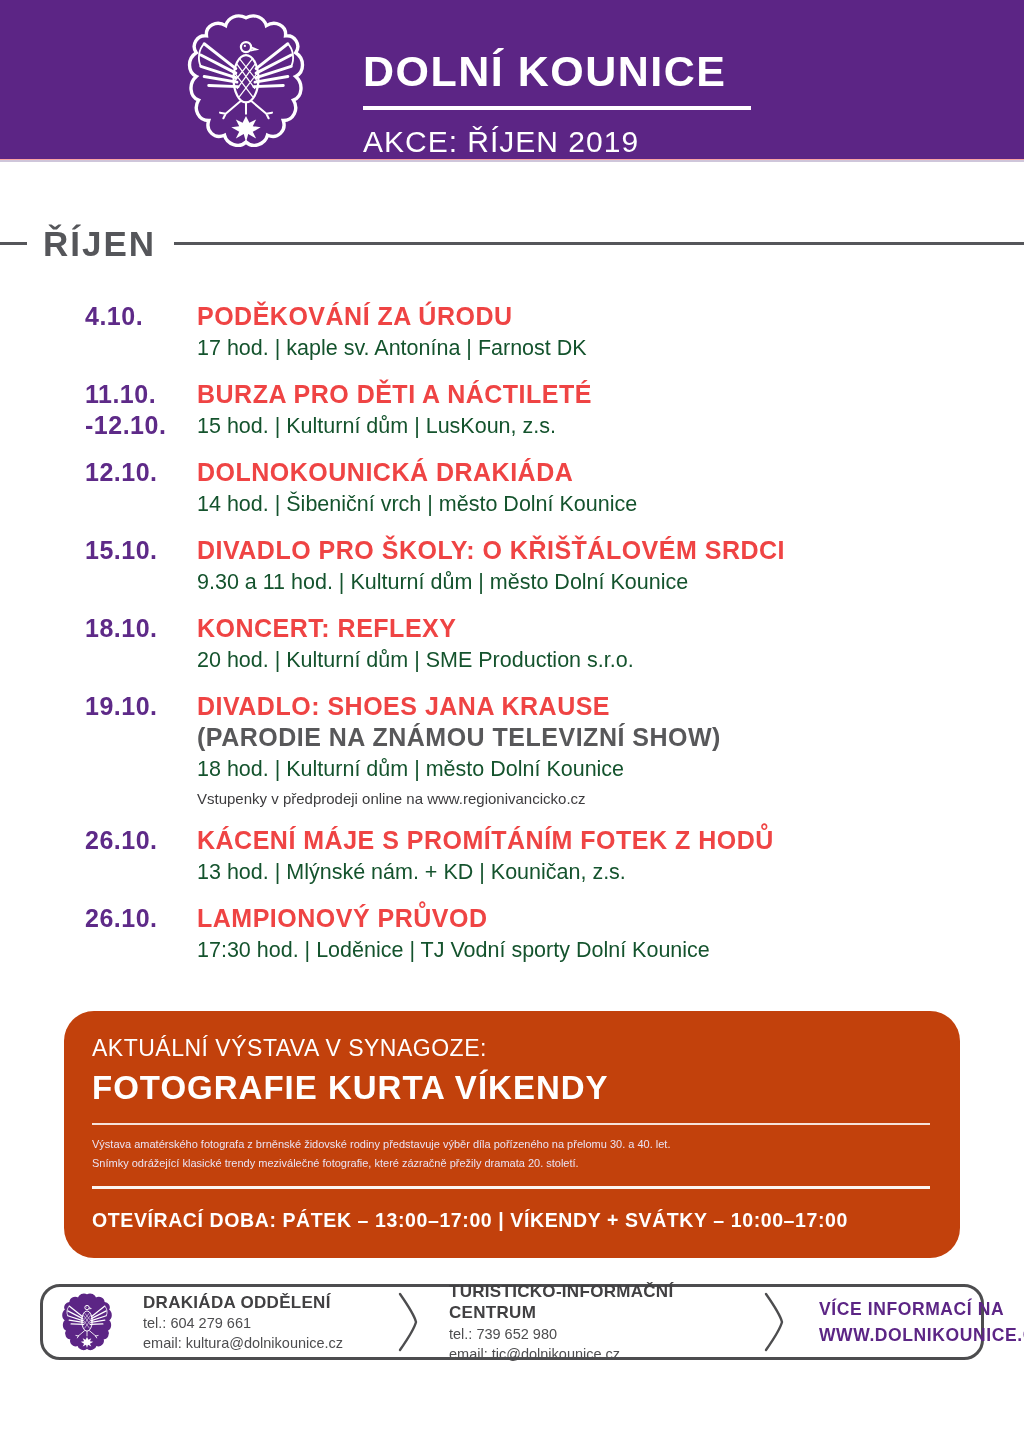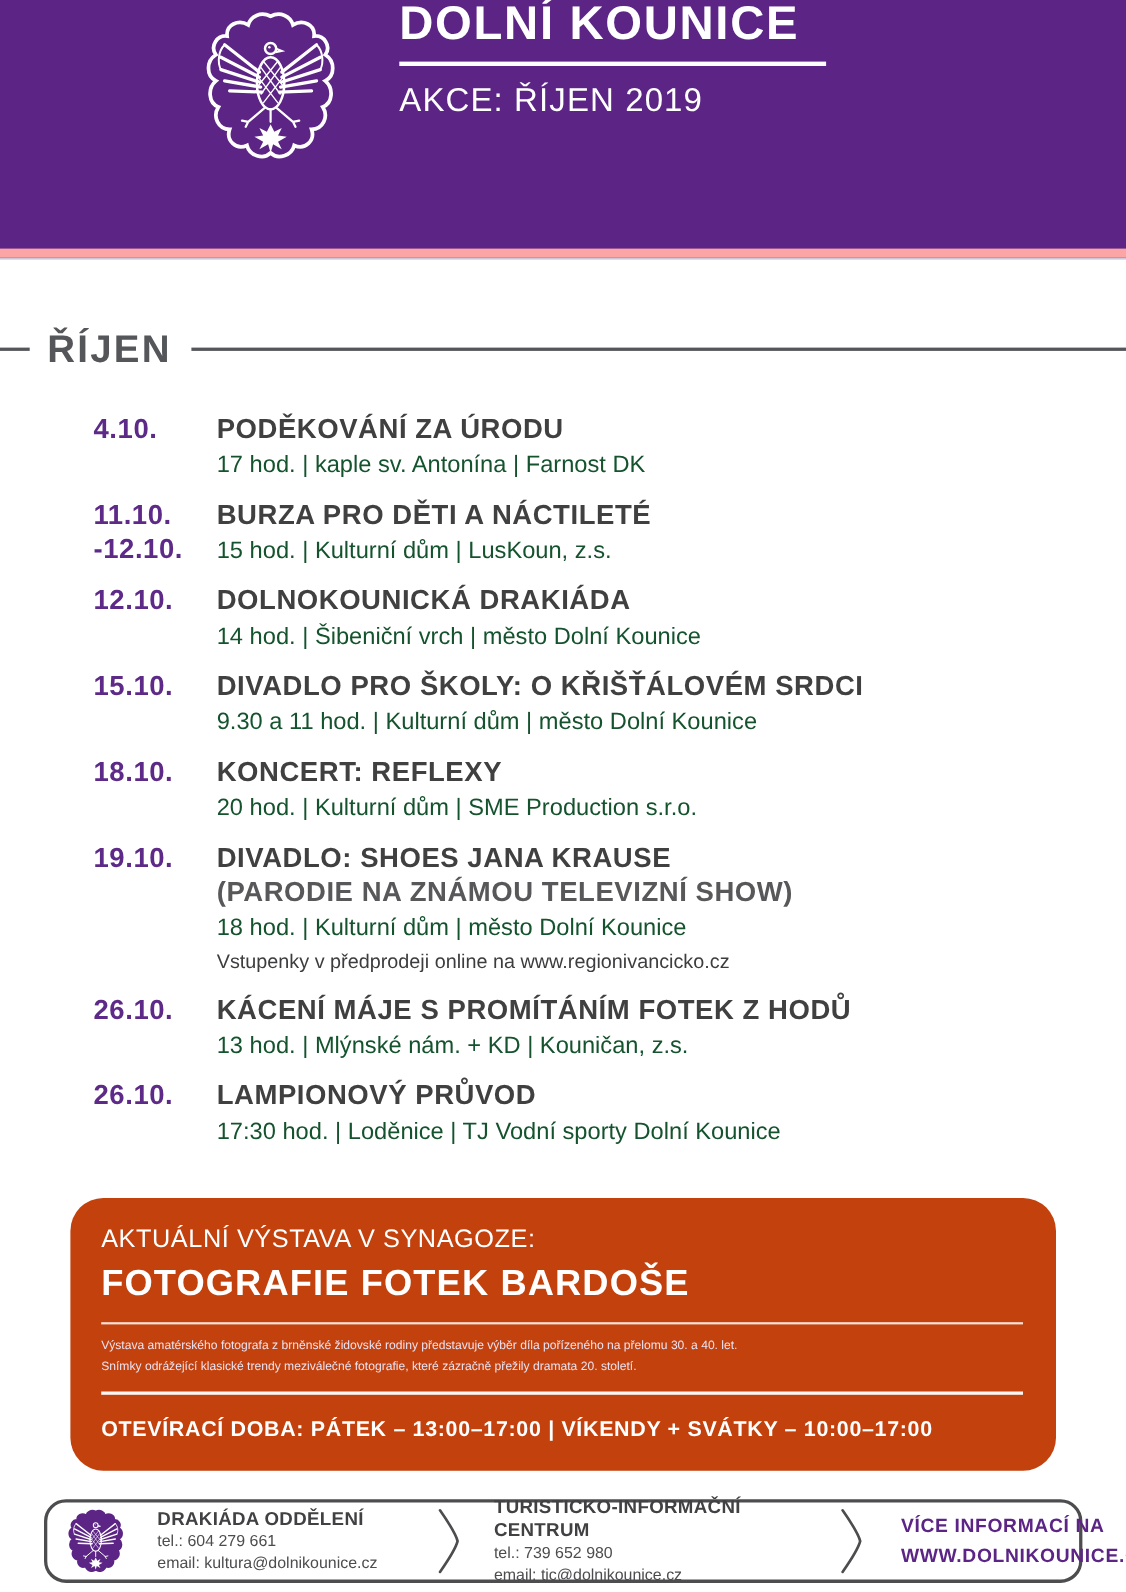--- a/index.html
+++ b/index.html
@@ -9,26 +9,26 @@
     position: relative;
     width: 1024px;
     height: 1447px;
     margin: 0 auto;
     background: #ffffff;
     overflow: hidden;
   }
 
   
   .header {
-    height: 234px;
+    height: 160px;
     background: #5c2585;
-    border-bottom: 8px solid #fca5a5;
+    border-bottom: 1px solid #fca5a5;
     box-shadow: 0 2px 0 #cfc6da;
     display: flex;
-    align-items: flex-start;
+    align-items: flex-end;
     padding-left: 185px;
   }
   .crest-large { width: 122px; height: 156px; flex: none; color: #ffffff; }
   .header-text { margin-left: 56px; color: #ffffff; }
   .page-title {
     font-size: 43px;
     font-weight: bold;
     letter-spacing: 1.5px;
     line-height: 1;
   }
@@ -66,27 +66,27 @@
     color: #5e2a88;
     font-weight: bold;
     font-size: 25px;
     line-height: 1.24;
     letter-spacing: 0.5px;
   }
   .ev-body { flex: 1; }
   .ev-title, .ev-title2 {
     font-size: 25px;
     font-weight: bold;
-    color: #404040;
+    color: #ef4444;
     letter-spacing: 0.5px;
     line-height: 1.24;
   }
   .ev-title2 { color: #58585a; }
   .ev-details { font-size: 21.5px; color: #14532d; line-height: 1.35; margin-top: 2px; }
-  .ev-note { font-size: 18px; color: #3d3c3e; line-height: 1.4; margin-top: 4px; }
+  .ev-note { font-size: 15px; color: #3d3c3e; line-height: 1.4; margin-top: 4px; }
 
   
   .exhibition {
     margin: 46px 64px 0;
     background: #c2410c;
     border-radius: 30px;
     padding: 24px 30px 26px 28px;
     color: #ffffff;
   }
   .ex-kicker { font-size: 23px; font-weight: 400; letter-spacing: 0.5px; line-height: 1.2; }
@@ -275,21 +275,21 @@
         <div class="ev-title">LAMPIONOVÝ PRŮVOD</div>
 
         <div class="ev-details">17:30 hod. | Loděnice | TJ Vodní sporty Dolní Kounice</div>
 
       </div>
     </div>
   </main>
 
   <section class="exhibition">
     <div class="ex-kicker">AKTUÁLNÍ VÝSTAVA V SYNAGOZE:</div>
-    <div class="ex-title">FOTOGRAFIE FOTEK BARDOŠE</div>
+    <div class="ex-title">FOTOGRAFIE KURTA VÍKENDY</div>
     <div class="ex-rule"></div>
     <p class="ex-desc">Výstava amatérského fotografa z brněnské židovské rodiny představuje výběr díla pořízeného na přelomu 30. a 40. let.</p>
     <p class="ex-desc">Snímky odrážející klasické trendy meziválečné fotografie, které zázračně přežily dramata 20. století.</p>
     <div class="ex-rule thick"></div>
     <div class="ex-hours">OTEVÍRACÍ DOBA: PÁTEK – 13:00–17:00 | VÍKENDY + SVÁTKY – 10:00–17:00</div>
   </section>
 
   <footer class="footer">
     <svg class="crest-small" viewBox="-4 -4 108 126" style="--cart-fill: #5c2585; --cart-stroke: #5c2585;">
       <use href="#crest-art"></use>

